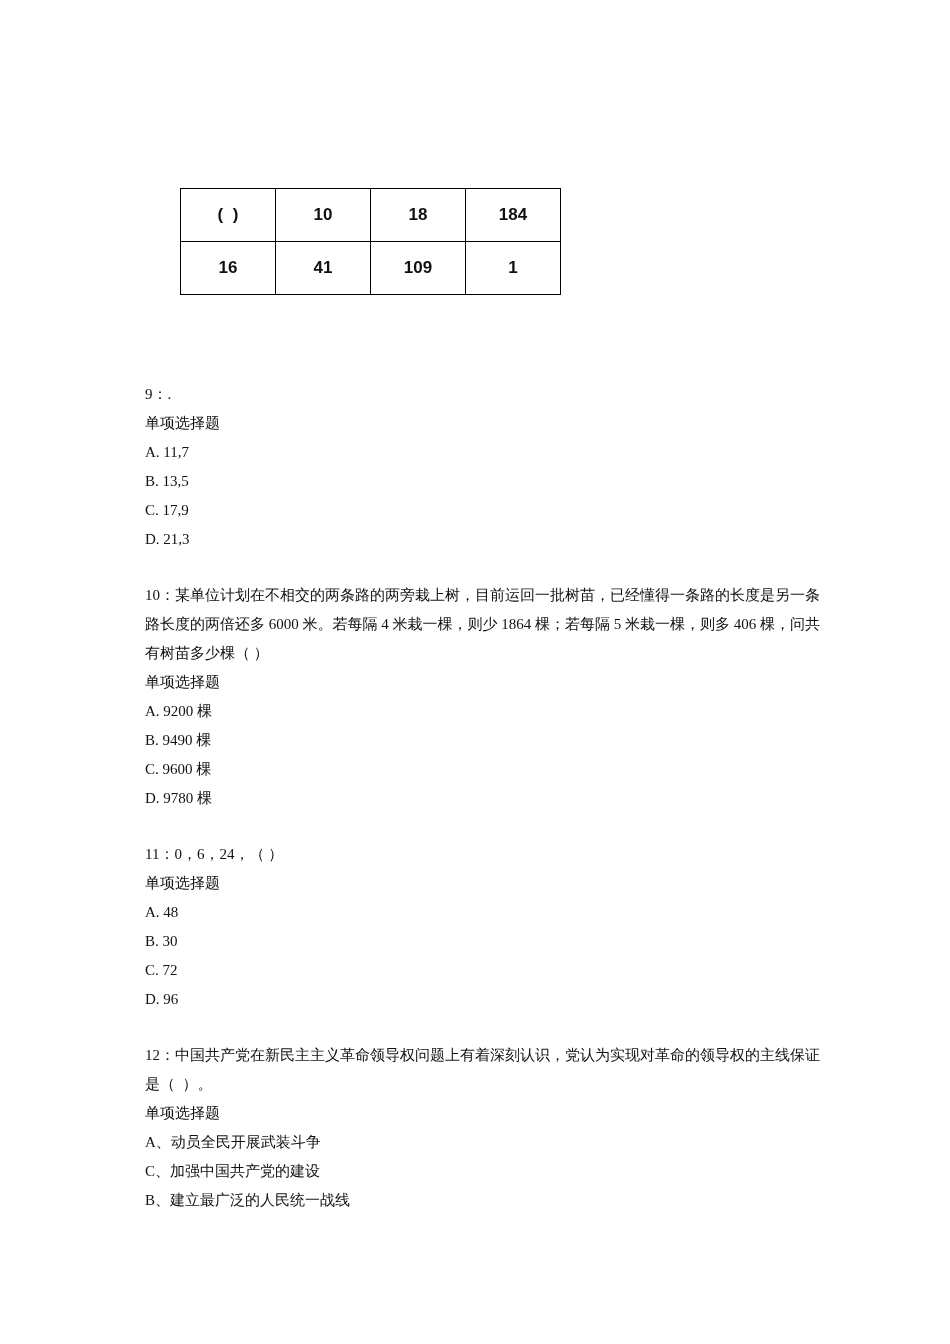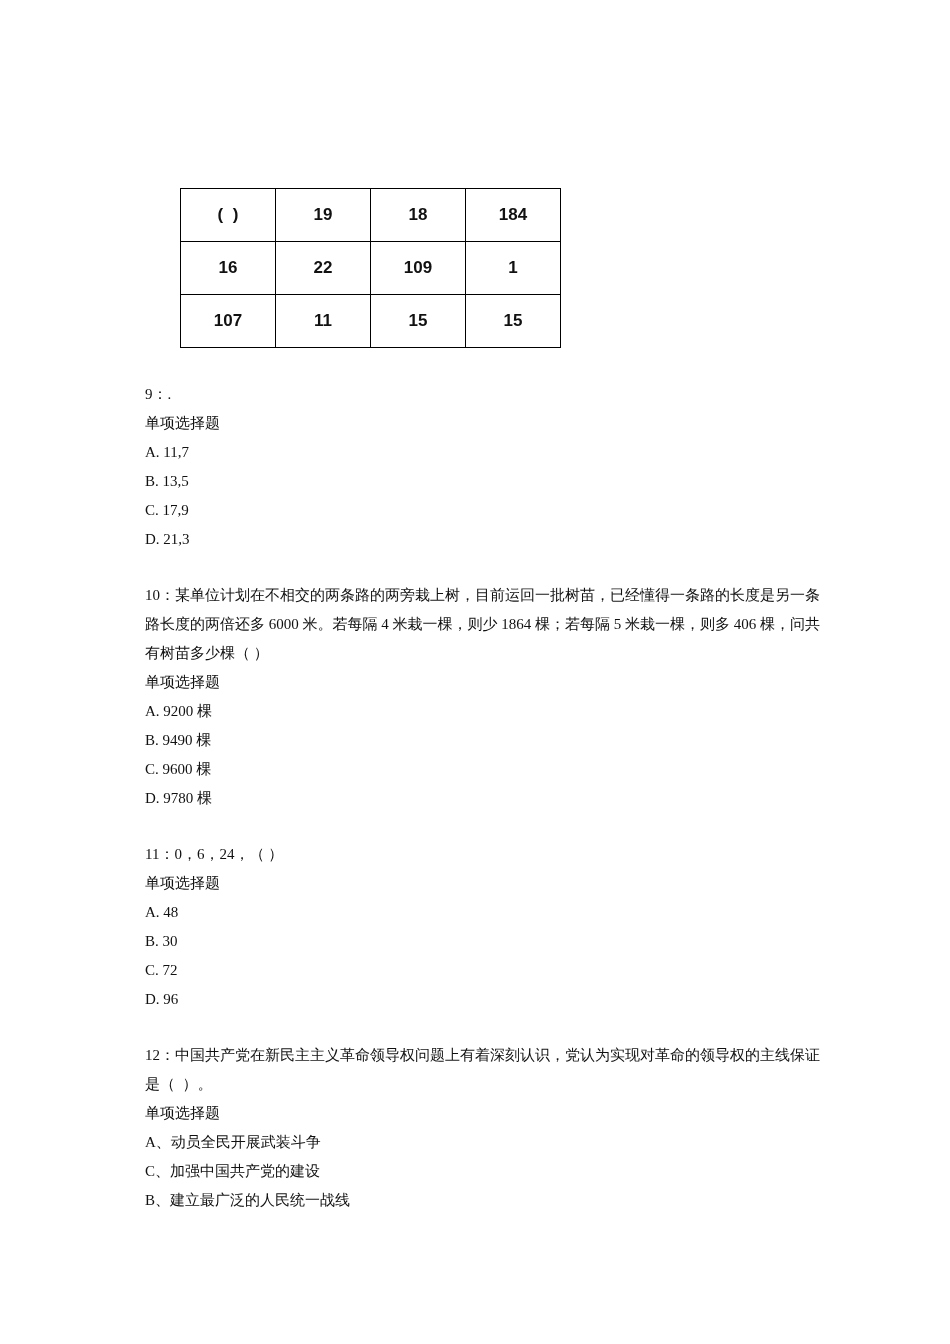--- a/index.html
+++ b/index.html
@@ -57,35 +57,29 @@
 </style>
 </head>
 <body>
 
 <div class="page">
 
   <table class="num-table">
     <tbody>
       <tr>
         <td>(  )</td>
-        <td>19</td>
+        <td>10</td>
         <td>18</td>
         <td>184</td>
       </tr>
       <tr>
         <td>16</td>
-        <td>22</td>
+        <td>41</td>
         <td>109</td>
         <td>1</td>
-      </tr>
-      <tr>
-        <td>107</td>
-        <td>11</td>
-        <td>15</td>
-        <td>15</td>
       </tr>
     </tbody>
   </table>
 
   <div class="content">
 
     <div class="question">
       <p class="stem">9：.</p>
       <p class="type-label">单项选择题</p>
       <p class="option">A. 11,7</p>

